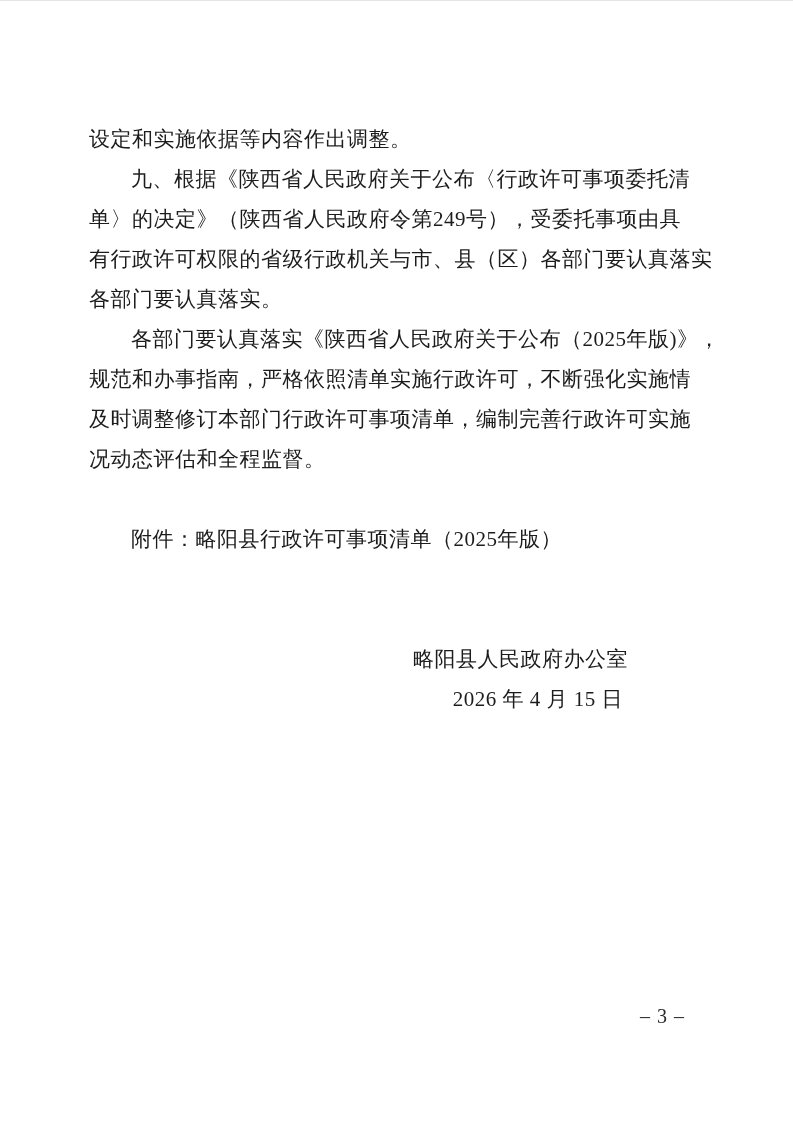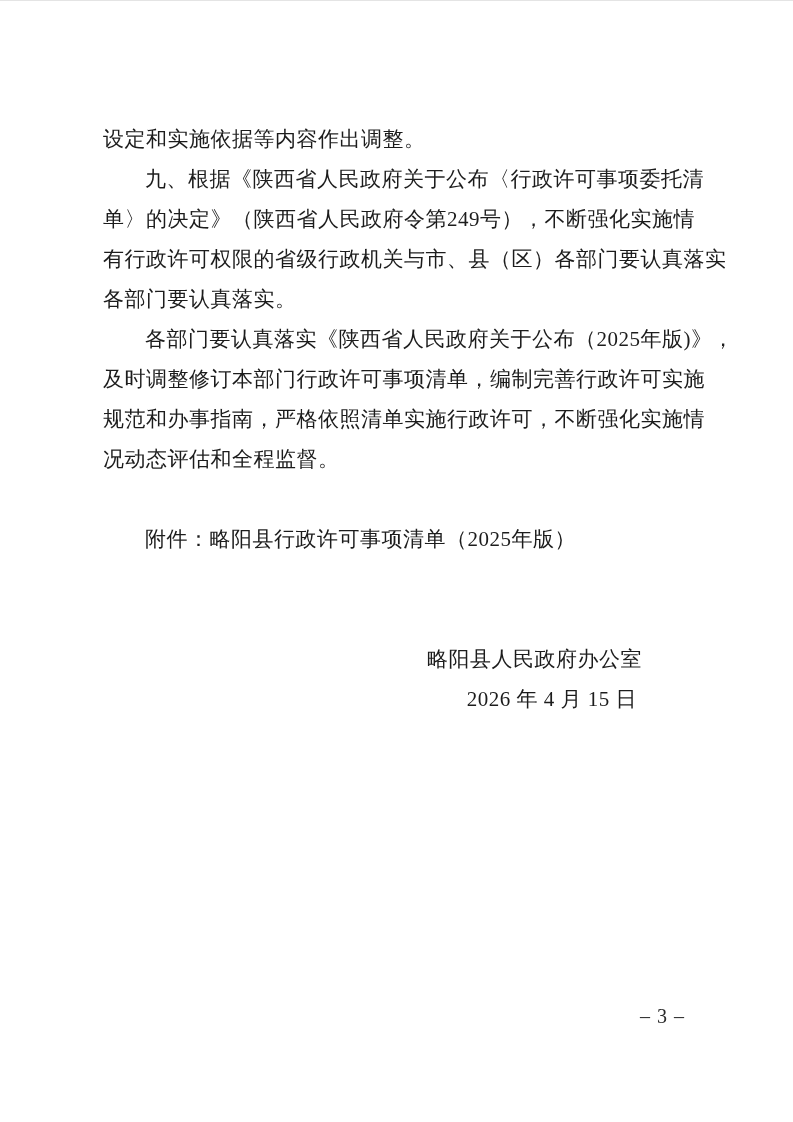--- a/index.html
+++ b/index.html
@@ -12,21 +12,21 @@
     width: 793px;
     height: 1122px;
     background: #ffffff;
     overflow: hidden;
     border-top: 1px solid #e4e4e4;
     font-family: "Liberation Serif", "DejaVu Serif", serif;
     color: #1c1c1c;
   }
   .content {
     position: absolute;
-    left: 103px;
+    left: 89px;
     top: 118px;
     width: 590px;
     font-size: 21px;
   }
   .para { margin: 0; }
   .line {
     height: 40px;
     line-height: 40px;
     white-space: nowrap;
     letter-spacing: 0.5px;
@@ -55,29 +55,29 @@
 
 <div class="page">
   <div class="content">
 
     <div class="para">
       <div class="line">设定和实施依据等内容作出调整。</div>
     </div>
 
     <div class="para">
       <div class="line indent">九、根据《陕西省人民政府关于公布〈行政许可事项委托清</div>
-      <div class="line">单〉的决定》（陕西省人民政府令第249号），不断强化实施情</div>
+      <div class="line">单〉的决定》（陕西省人民政府令第249号），受委托事项由具</div>
       <div class="line">有行政许可权限的省级行政机关与市、县（区）各部门要认真落实</div>
       <div class="line">各部门要认真落实。</div>
     </div>
 
     <div class="para">
       <div class="line indent">各部门要认真落实《陕西省人民政府关于公布（2025年版)》，</div>
+      <div class="line">规范和办事指南，严格依照清单实施行政许可，不断强化实施情</div>
       <div class="line">及时调整修订本部门行政许可事项清单，编制完善行政许可实施</div>
-      <div class="line">规范和办事指南，严格依照清单实施行政许可，不断强化实施情</div>
       <div class="line">况动态评估和全程监督。</div>
     </div>
 
 
     <div class="line indent attachment-line">附件：略阳县行政许可事项清单（2025年版）</div>
 
     <div class="signature-block">
       <div class="line">略阳县人民政府办公室</div>
       <div class="line">2026 年 4 月 15 日</div>
     </div>

